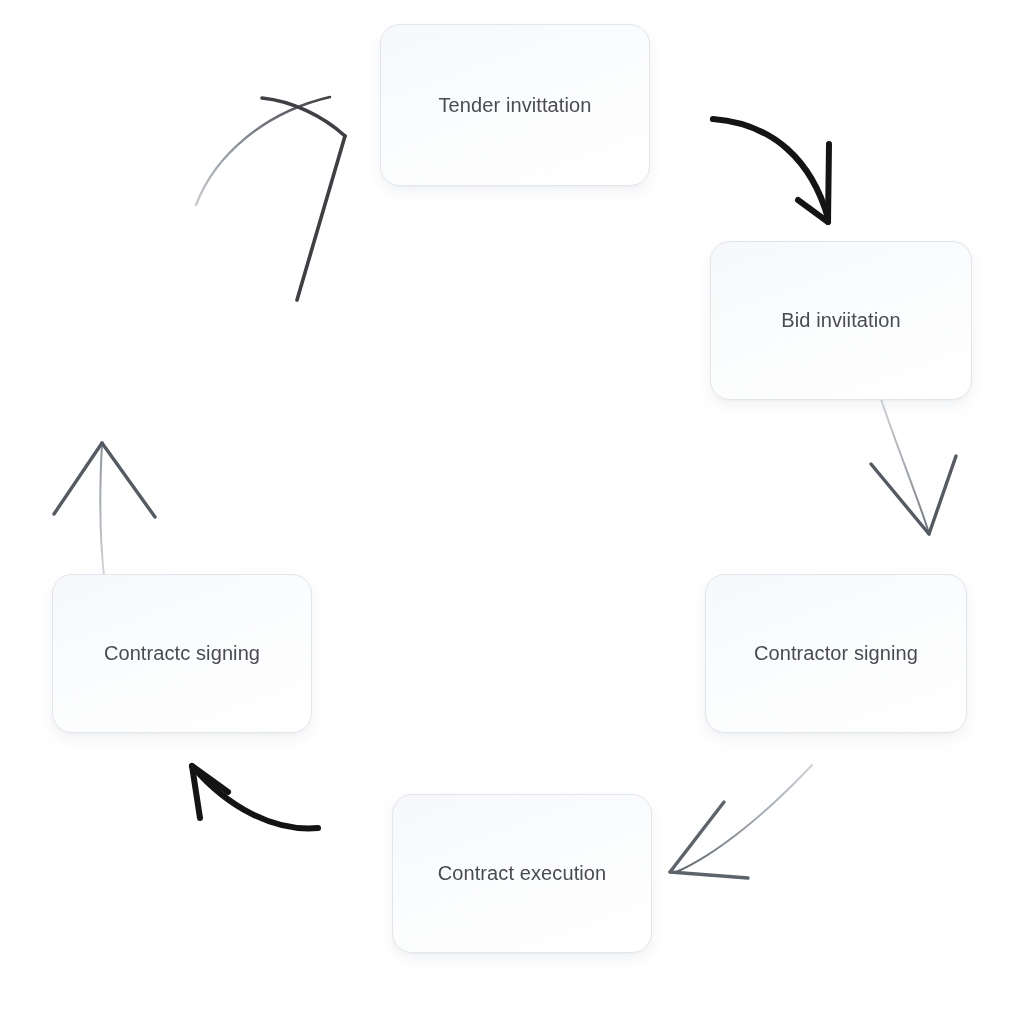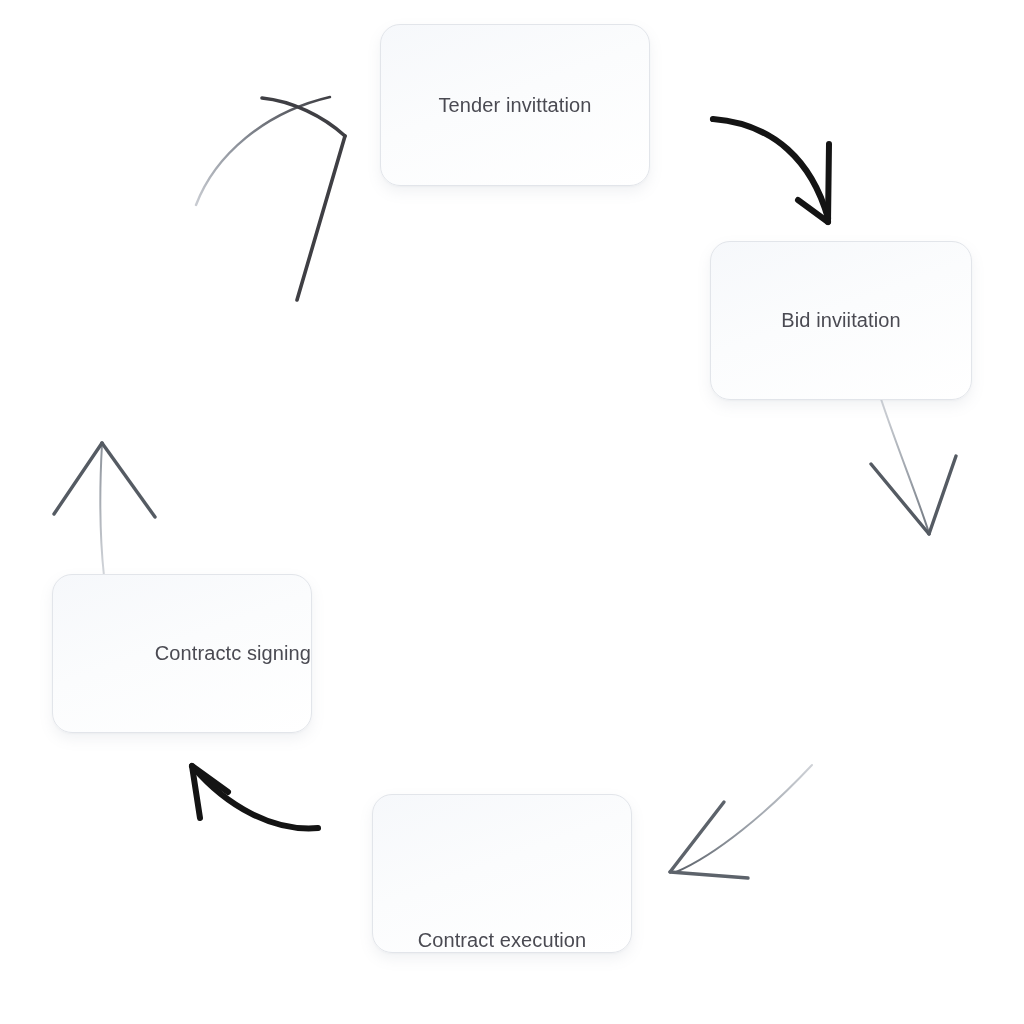--- a/index.html
+++ b/index.html
@@ -42,22 +42,22 @@
     font-weight: 400;
     letter-spacing: 0.1px;
     color: #4a4a52;
     text-align: center;
     white-space: nowrap;
   }
   
   .node-top        { left: 380px; top: 24px;  width: 270px; height: 162px; }
   .node-right-up   { left: 710px; top: 241px; width: 262px; height: 159px; }
   .node-right-down { left: 705px; top: 574px; width: 262px; height: 159px; }
-  .node-bottom     { left: 372px; top: 794px; width: 260px; height: 159px; align-items: flex-end; }
-  .node-left-down  { left: 52px;  top: 574px; width: 260px; height: 159px; justify-content: flex-end; }
+  .node-bottom     { left: 392px; top: 794px; width: 260px; height: 159px; }
+  .node-left-down  { left: 52px;  top: 574px; width: 260px; height: 159px; }
   .node-left-up    { left: 52px;  top: 240px; width: 260px; height: 159px; }
 </style>
 </head>
 <body>
 
 <div id="canvas">
 
   <svg id="arrow-layer" viewBox="0 0 1024 1024" xmlns="http://www.w3.org/2000/svg">
 
     <defs>
@@ -122,20 +122,23 @@
   </svg>
 
   <div class="node node-top">
     <span class="node-label">Tender invittation</span>
   </div>
 
   <div class="node node-right-up">
     <span class="node-label">Bid inviitation</span>
   </div>
 
+  <div class="node node-right-down">
+    <span class="node-label">Contractor signing</span>
+  </div>
 
   <div class="node node-bottom">
     <span class="node-label">Contract execution</span>
   </div>
 
   <div class="node node-left-down">
     <span class="node-label">Contractc signing</span>
   </div>
 
 

